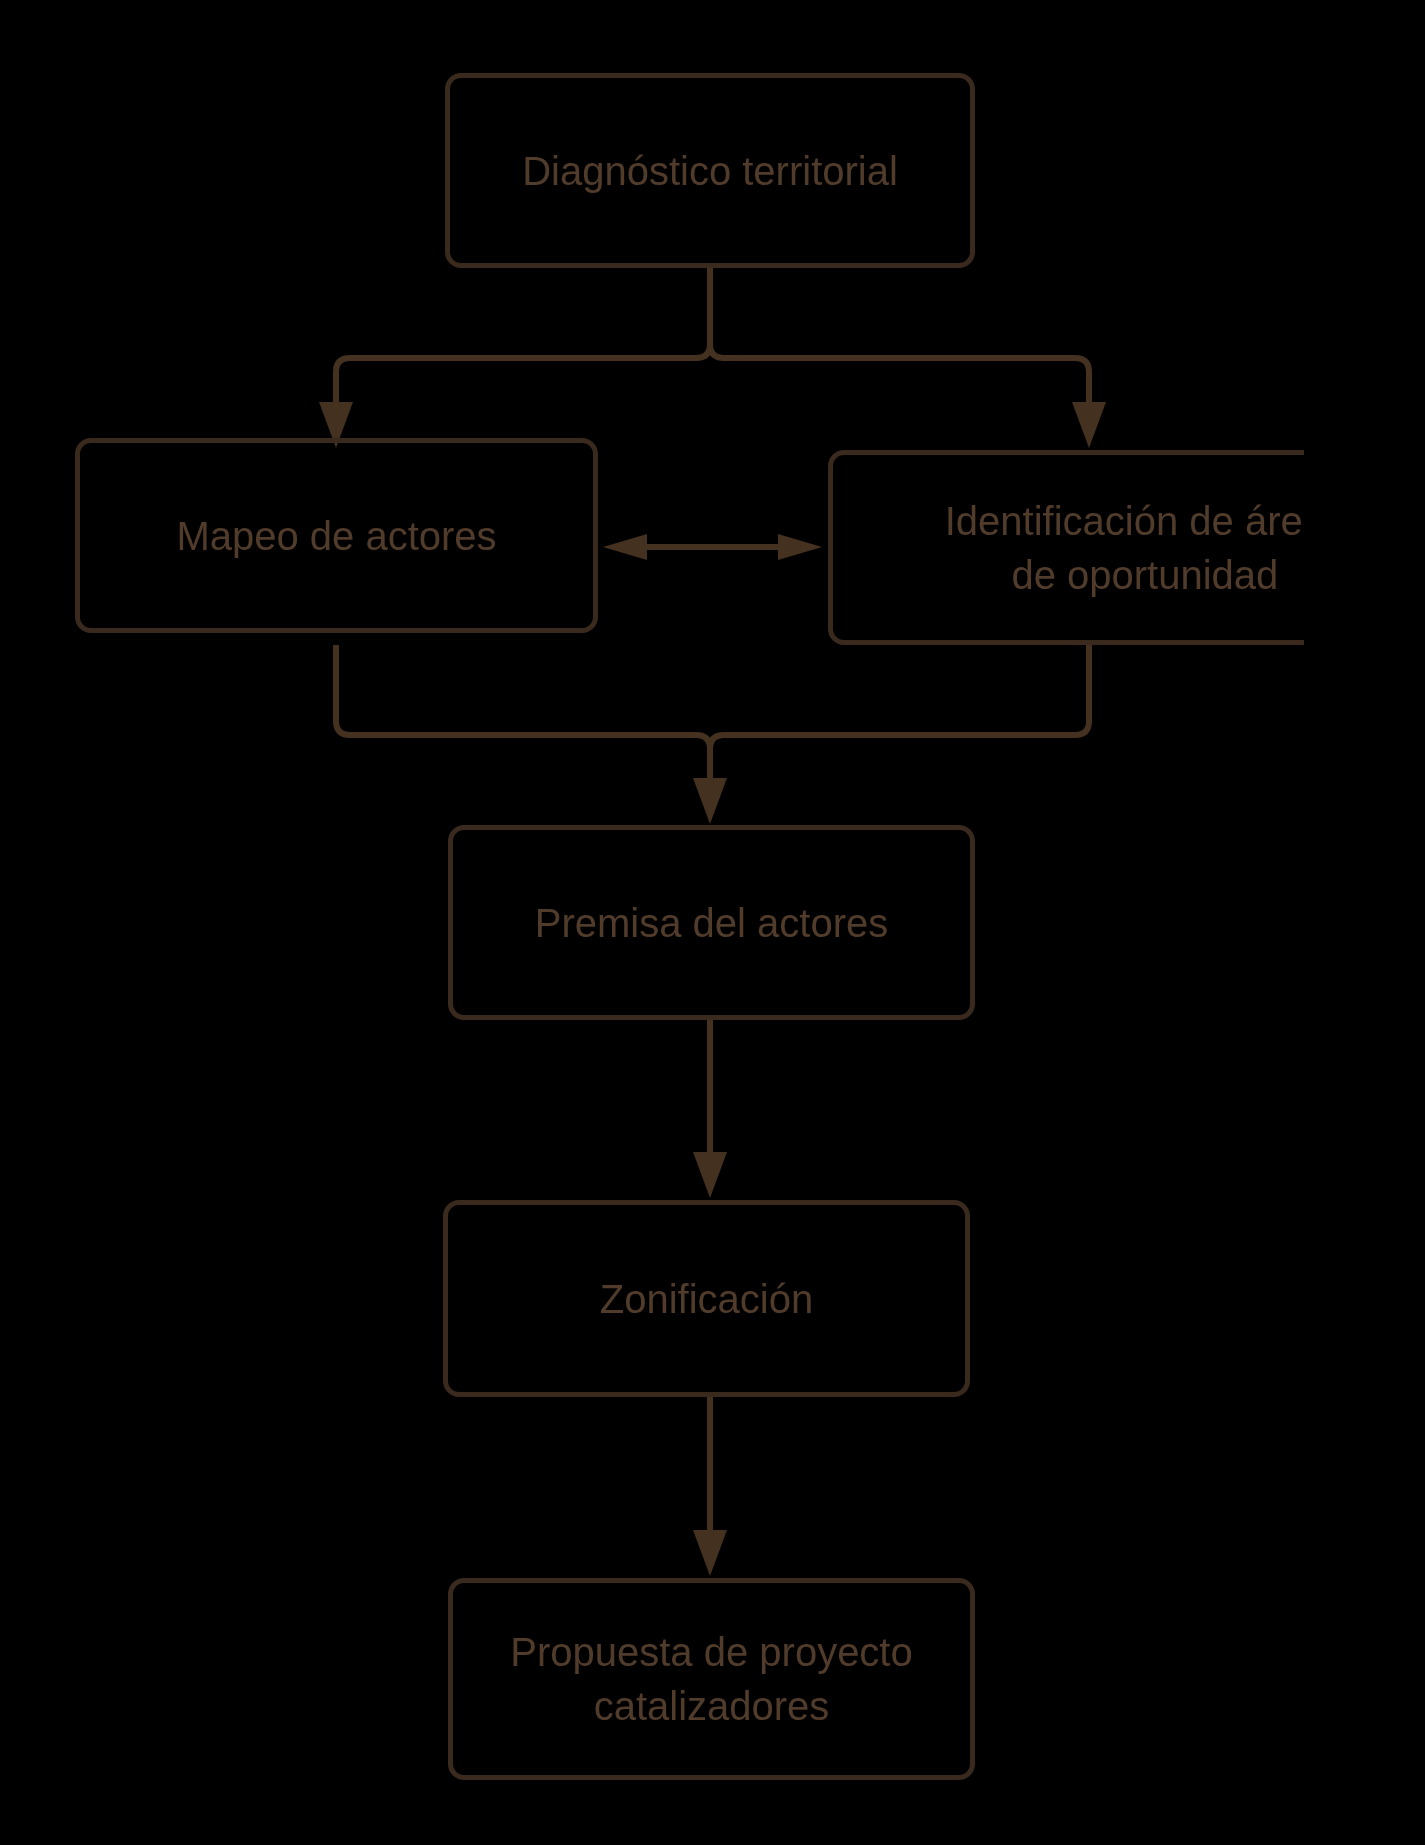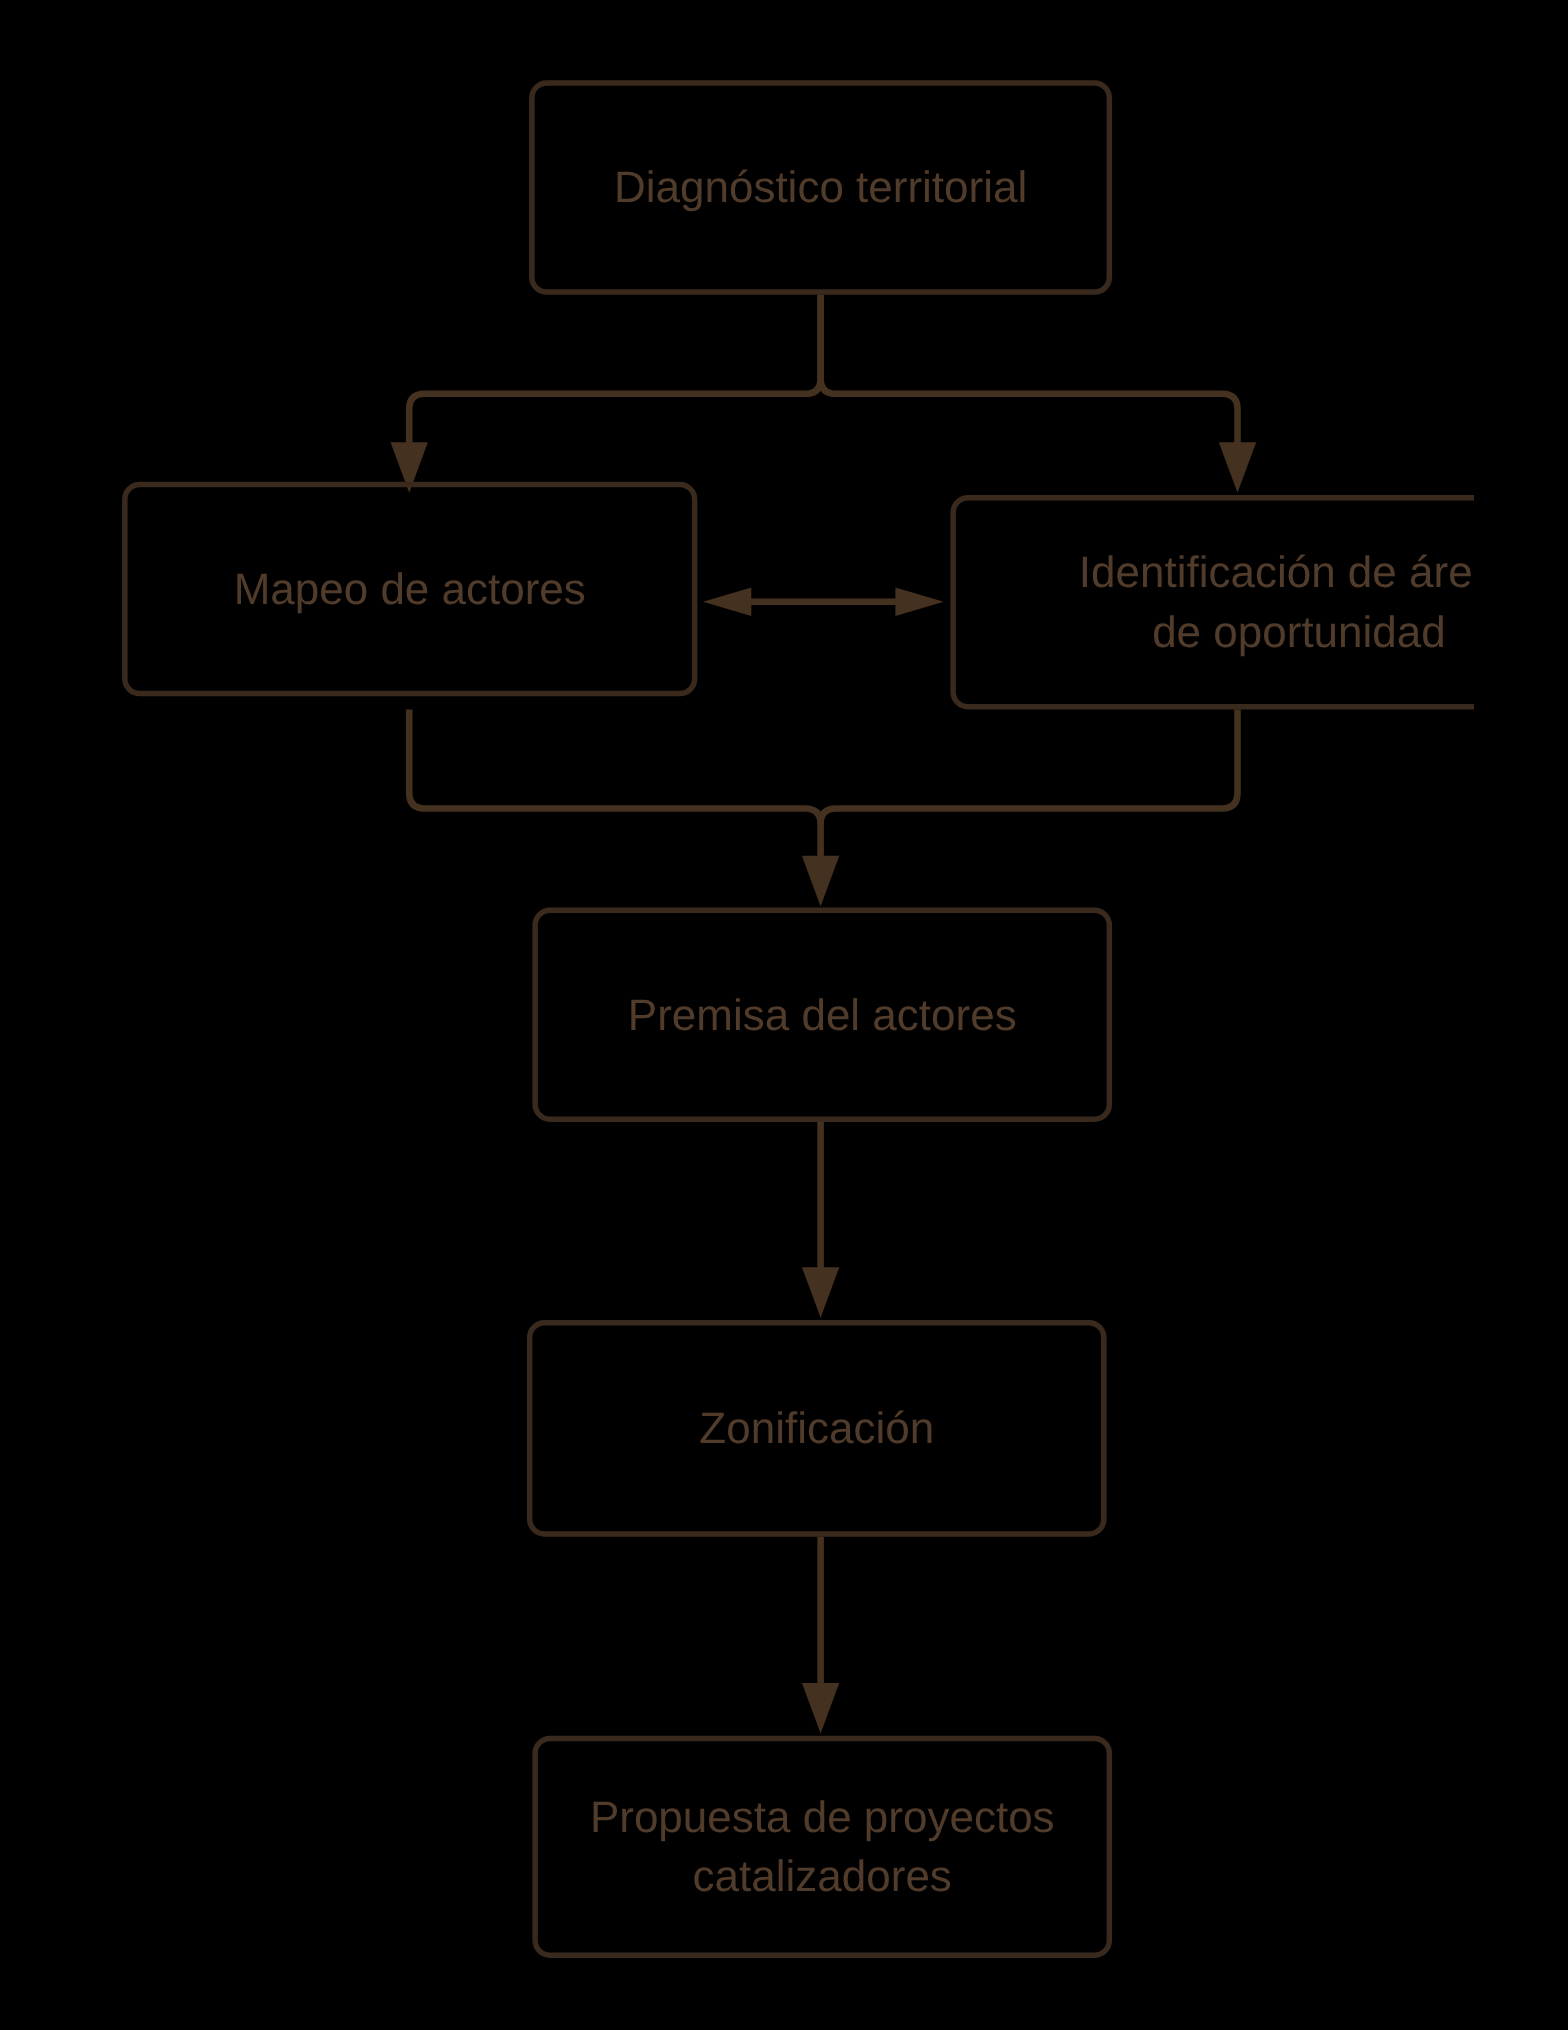--- a/index.html
+++ b/index.html
@@ -13,21 +13,20 @@
     padding: 0;
     background: var(--bg);
   }
   .canvas {
     position: relative;
     width: 1304px;
     height: 1845px;
     background: var(--bg);
     overflow: hidden;
     font-family: "Liberation Sans", sans-serif;
-    margin-left: 36px;
   }
   .connector-layer {
     position: absolute;
     left: 0;
     top: 0;
     width: 1425px;
     height: 1845px;
     display: block;
   }
   .connector-layer path.shaft {
@@ -120,17 +119,17 @@
 
   <div class="node node-premisa">
     <span class="node-label">Premisa del actores</span>
   </div>
 
   <div class="node node-zonificacion">
     <span class="node-label">Zonificación</span>
   </div>
 
   <div class="node node-propuesta">
-    <span class="node-label">Propuesta de proyectos
+    <span class="node-label">Propuesta de proyecto
 catalizadores</span>
   </div>
 
 </div>
 
 </body></html>

